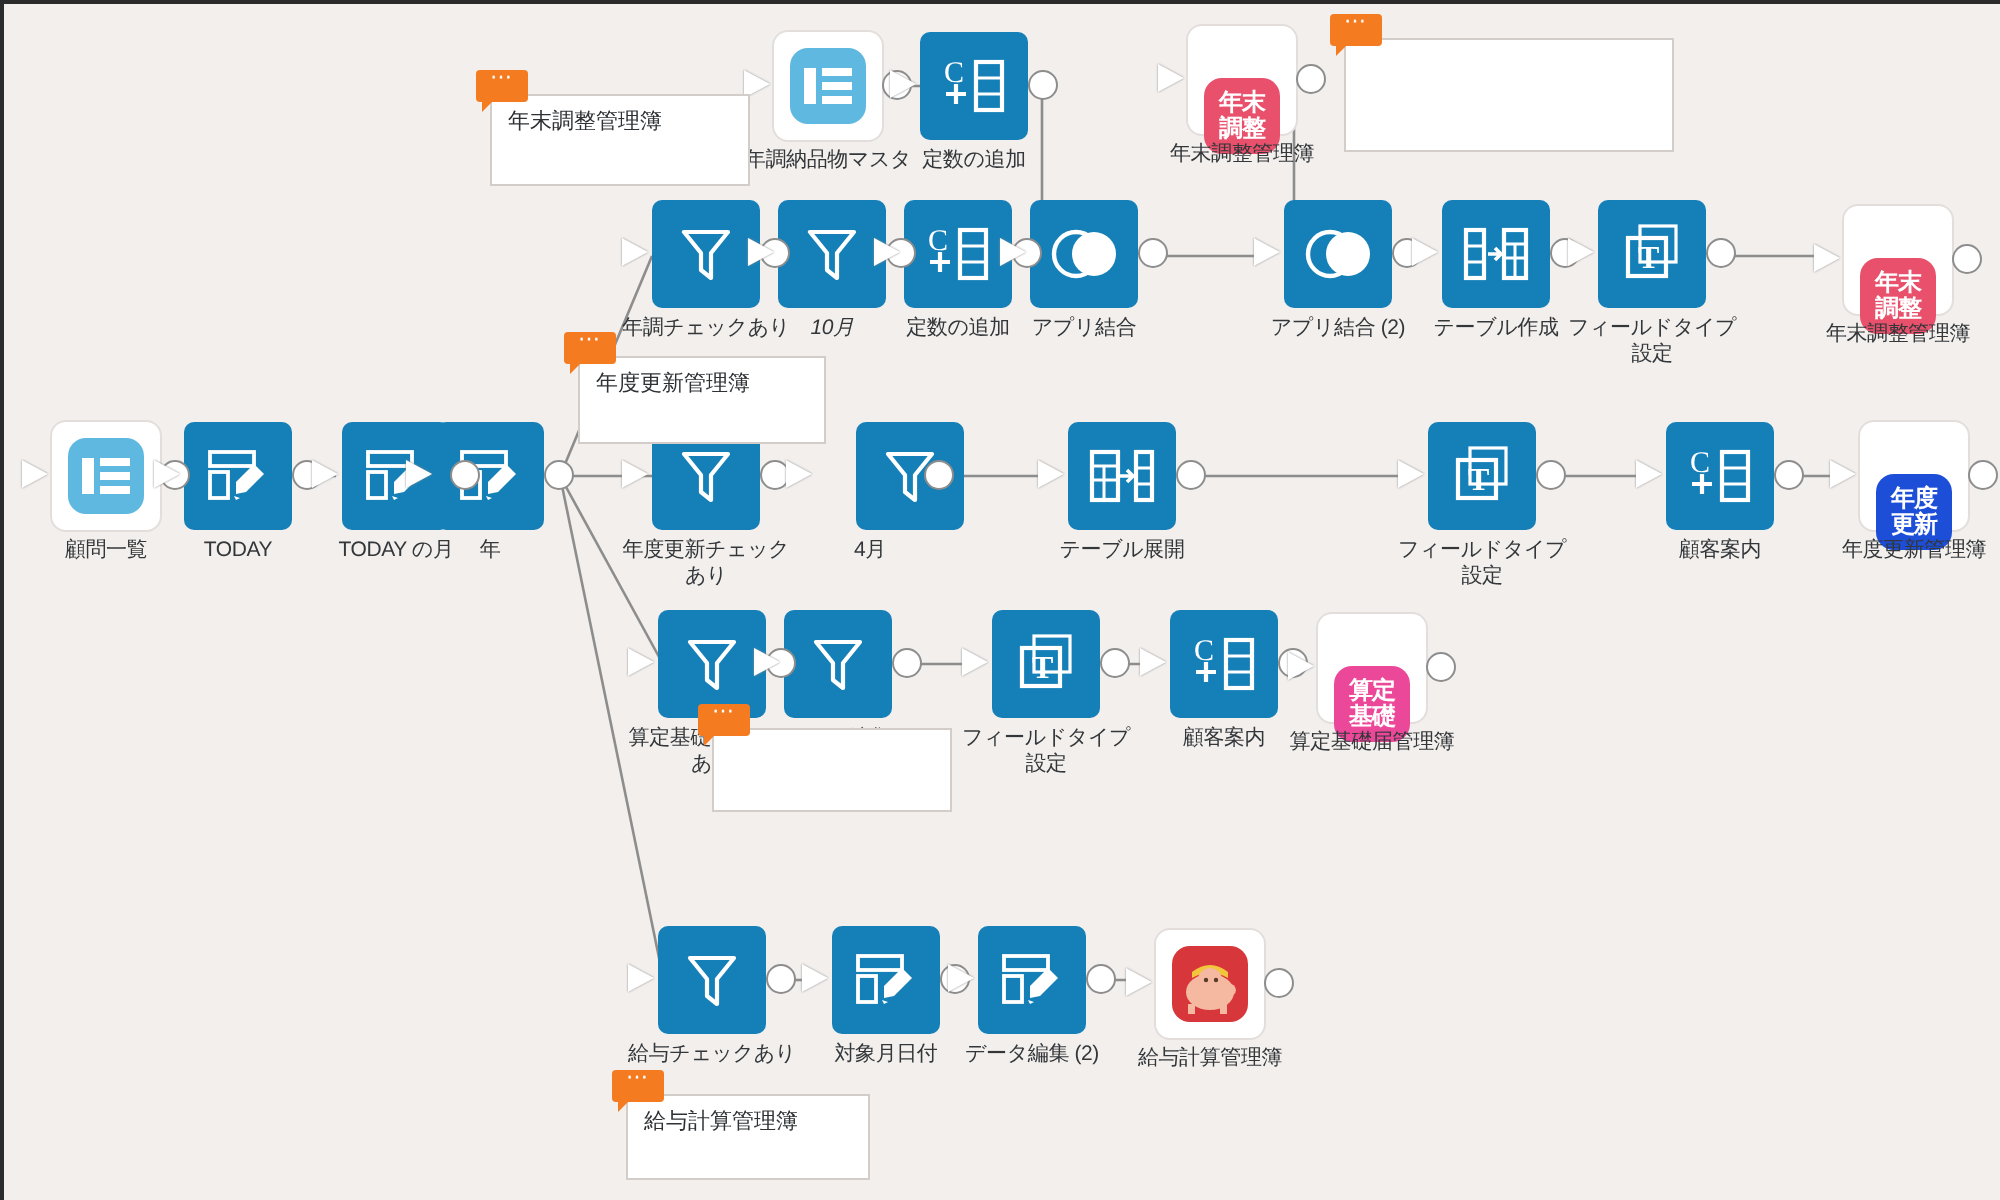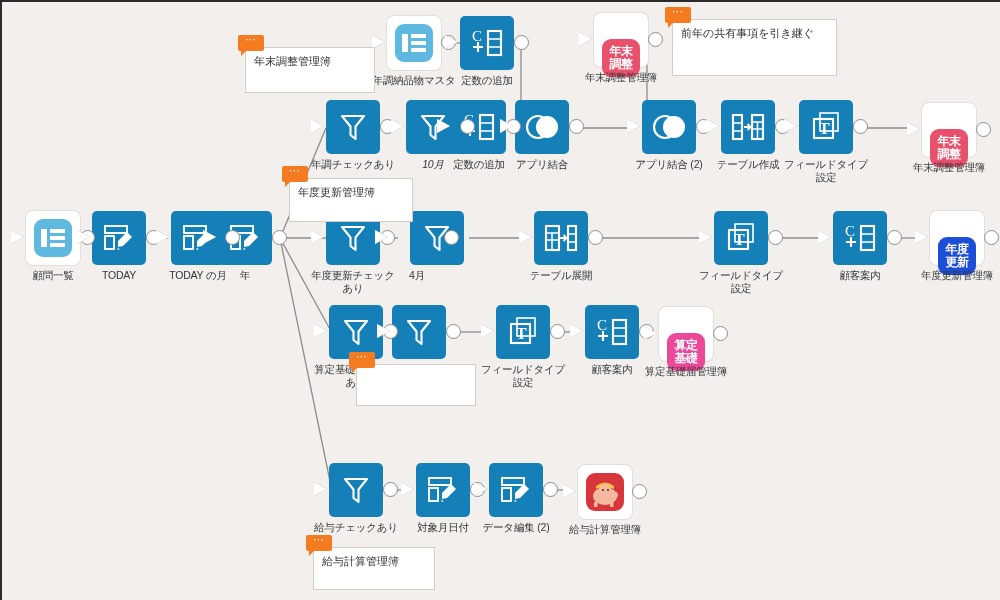--- a/index.html
+++ b/index.html
@@ -327,21 +327,21 @@
       <div class="node" style="left: 324px; top: 98px;">
         <span class="inarrow"></span>
         <div class="tile">
           <svg class="glyph" width="32" height="32" viewBox="0 0 32 32">
             <path d="M5 5 L27 5 L18.5 15.5 L18.5 28 L13.5 24 L13.5 15.5 Z" stroke="#ffffff" fill="none" stroke-width="2.1" stroke-linejoin="round"></path>
           </svg>
         </div>
         <span class="port"></span>
         <div class="label">年調チェックあり</div>
       </div>
-      <div class="node" style="left: 404px; top: 98px; font-style: italic;">
+      <div class="node" style="left: 387px; top: 98px; font-style: italic;">
         <span class="inarrow"></span>
         <div class="tile">
           <svg class="glyph" width="32" height="32" viewBox="0 0 32 32">
             <path d="M5 5 L27 5 L18.5 15.5 L18.5 28 L13.5 24 L13.5 15.5 Z" stroke="#ffffff" fill="none" stroke-width="2.1" stroke-linejoin="round"></path>
           </svg>
         </div>
         <span class="port"></span>
         <div class="label">10月</div>
       </div>
       <div class="node" style="left: 450px; top: 98px;">
@@ -419,21 +419,21 @@
       <div class="node" style="left: 324px; top: 209px;">
         <span class="inarrow"></span>
         <div class="tile">
           <svg class="glyph" width="32" height="32" viewBox="0 0 32 32">
             <path d="M5 5 L27 5 L18.5 15.5 L18.5 28 L13.5 24 L13.5 15.5 Z" stroke="#ffffff" fill="none" stroke-width="2.1" stroke-linejoin="round"></path>
           </svg>
         </div>
         <span class="port"></span>
         <div class="label">年度更新チェックあり</div>
       </div>
-      <div class="node" style="left: 388px; top: 209px; padding-left: 20px;">
+      <div class="node" style="left: 406px; top: 209px; padding-left: 20px;">
         <span class="inarrow"></span>
         <div class="tile">
           <svg class="glyph" width="32" height="32" viewBox="0 0 32 32">
             <path d="M5 5 L27 5 L18.5 15.5 L18.5 28 L13.5 24 L13.5 15.5 Z" stroke="#ffffff" fill="none" stroke-width="2.1" stroke-linejoin="round"></path>
           </svg>
         </div>
         <span class="port"></span>
         <div class="label">4月</div>
       </div>
       <div class="node" style="left: 532px; top: 209px;">
@@ -598,21 +598,20 @@
       </div>
     </div>
 
   <div id="note-layer">
       <div class="note" style="left: 243px; top: 45px; width: 130px; height: 46px;">
         <span class="flag">⋯</span>
         <div class="txt">年末調整管理簿</div>
       </div>
       <div class="note" style="left: 670px; top: 17px; width: 165px; height: 57px;">
         <span class="flag">⋯</span>
-        <div class="txt">前年の共有事項を引き継ぐ</div>
       </div>
       <div class="note" style="left: 287px; top: 176px; width: 124px; height: 44px;">
         <span class="flag">⋯</span>
         <div class="txt">年度更新管理簿</div>
       </div>
       <div class="note" style="left: 354px; top: 362px; width: 120px; height: 42px;">
         <span class="flag">⋯</span>
       </div>
       <div class="note" style="left: 311px; top: 545px; width: 122px; height: 43px;">
         <span class="flag">⋯</span>

